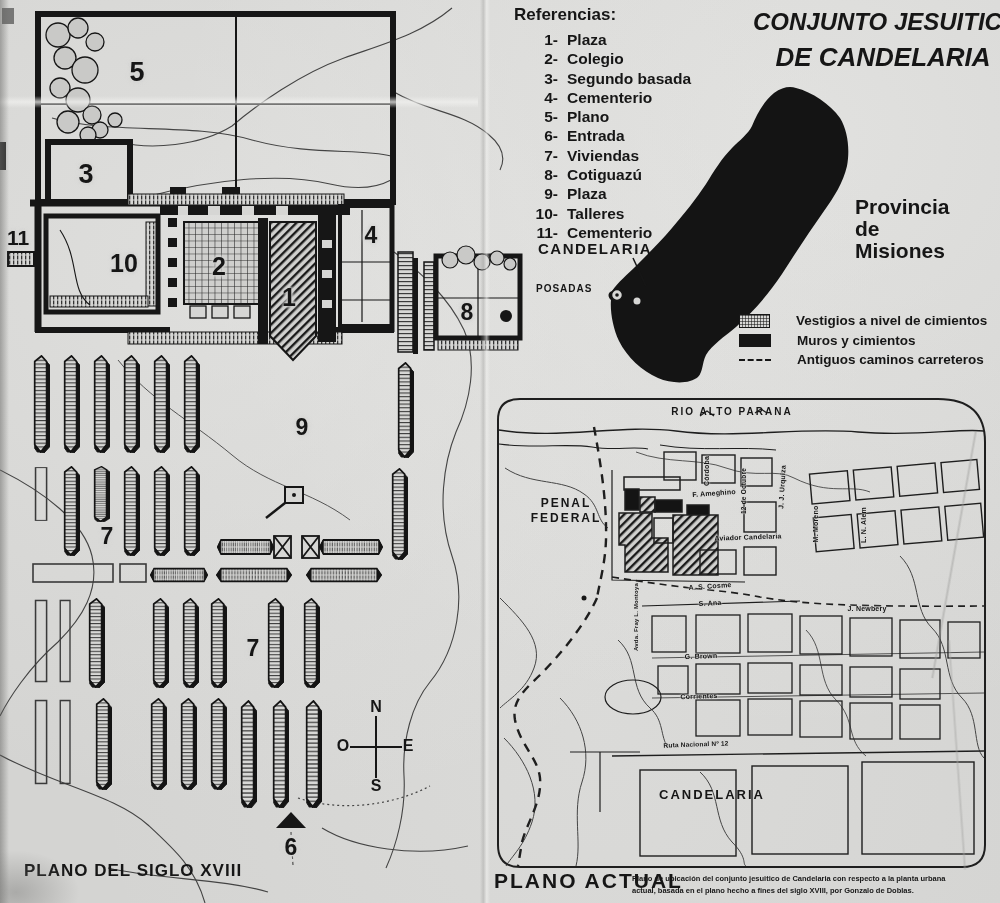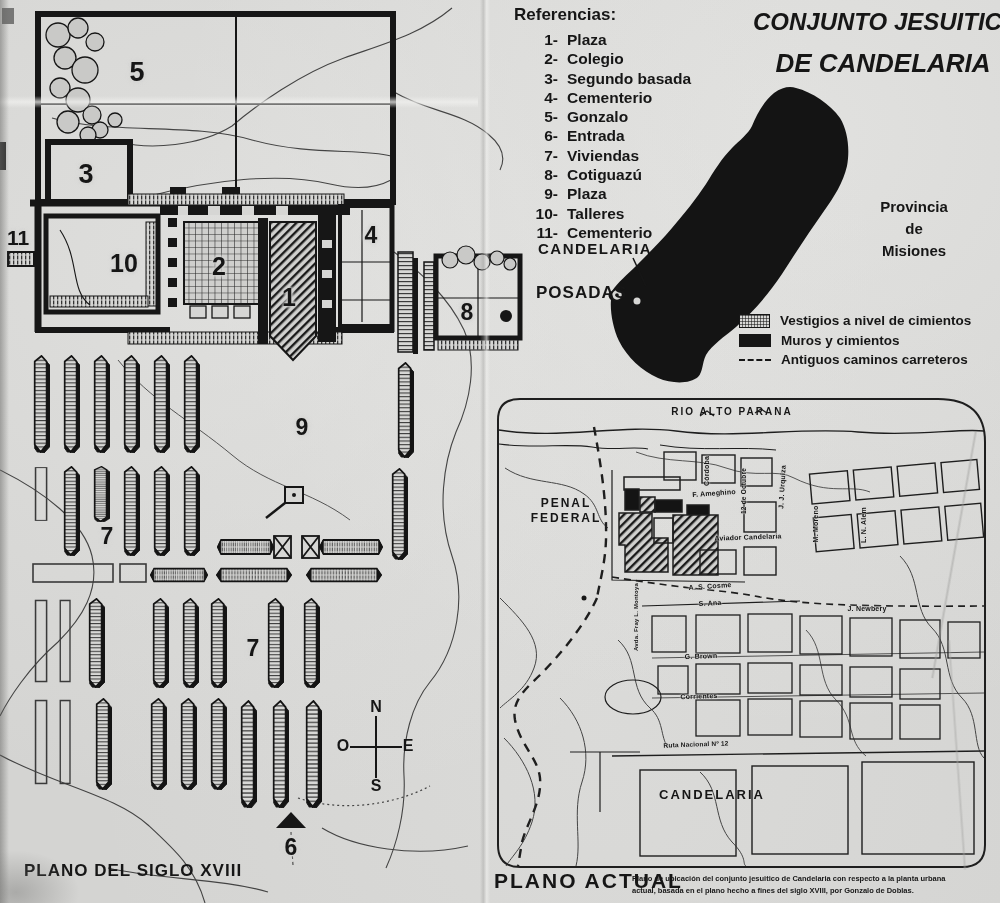--- a/index.html
+++ b/index.html
@@ -16,21 +16,21 @@
   .lbl{position:absolute;font-weight:bold;white-space:nowrap;color:#161616;}
   .ctr{transform:translate(-50%,-50%);}
   .num{font-size:22px;text-shadow:0 0 3px #d5d5d3,0 0 3px #d5d5d3,0 0 4px #d5d5d3,0 0 6px #d5d5d3;}
   .street{font-size:7px;letter-spacing:.2px;text-shadow:0 0 2px #d5d5d3,0 0 3px #d5d5d3;}
   .title-line{font-style:italic;letter-spacing:0;}
   .refs{position:absolute;left:514px;top:5px;}
   .refs-h{font-weight:bold;font-size:17px;margin-bottom:5px;}
   .ref-row{display:flex;font-weight:bold;font-size:15.5px;line-height:19.3px;}
   .ref-num{width:44px;text-align:right;margin-right:9px;}
   .legend{position:absolute;left:739px;top:311px;}
-  .leg-row{display:flex;align-items:center;height:19.5px;}
+  .leg-row{display:flex;align-items:center;height:19.5px;gap:16px;}
   .leg-sw{margin-right:10px;flex:0 0 auto;}
   .leg-lbl{font-weight:bold;font-size:13.5px;}
   .sw-stipple{width:29px;height:12px;border:1.5px solid #161616;background-color:#d8d8d6;
     background-image:repeating-linear-gradient(0deg,transparent 0 2px,rgba(20,20,20,.55) 2px 3px),
                      repeating-linear-gradient(90deg,transparent 0 2px,rgba(20,20,20,.55) 2px 3px);}
   .sw-hatch{width:29px;height:12px;border:1.5px solid #161616;background-color:#d8d8d6;
     background-image:repeating-linear-gradient(45deg,#161616 0 1.6px,transparent 1.6px 5.2px);}
   .sw-solid{width:32px;height:13px;background:#161616;}
   .sw-dash{width:32px;height:0;border-top:2.5px dashed #161616;}
   .crease-x{position:absolute;left:0;top:96px;width:478px;height:12px;
@@ -376,21 +376,21 @@
     <div class="ref-row">
         <span class="ref-num">3-</span>
         <span>Segundo basada</span>
       </div>
     <div class="ref-row">
         <span class="ref-num">4-</span>
         <span>Cementerio</span>
       </div>
     <div class="ref-row">
         <span class="ref-num">5-</span>
-        <span>Gonzalo</span>
+        <span>Plano</span>
       </div>
     <div class="ref-row">
         <span class="ref-num">6-</span>
         <span>Entrada</span>
       </div>
     <div class="ref-row">
         <span class="ref-num">7-</span>
         <span>Viviendas</span>
       </div>
     <div class="ref-row">
@@ -405,25 +405,25 @@
         <span class="ref-num">10-</span>
         <span>Talleres</span>
       </div>
     <div class="ref-row">
         <span class="ref-num">11-</span>
         <span>Cementerio</span>
       </div>
   </div>
 
   <div class="lbl title-line" style="left:753px;top:8px;width:245px;text-align:center;font-size:24px;">CONJUNTO JESUITICO</div>
-  <div class="lbl title-line" style="left:768px;top:48px;width:230px;text-align:center;font-size:26px;">DE CANDELARIA</div>
+  <div class="lbl title-line" style="left:768px;top:42px;width:230px;text-align:center;font-size:26px;">DE CANDELARIA</div>
 
   <div class="lbl" style="left:538px;top:240px;font-size:15px;letter-spacing:1.5px;">CANDELARIA</div>
-  <div class="lbl" style="left:536px;top:283px;font-size:17px;letter-spacing:1px;">POSADAS</div>
-  <div class="lbl" style="left:855px;top:196px;width:118px;text-align:center;font-size:15px;line-height:22px;">
+  <div class="lbl" style="left:536px;top:283px;font-size:10px;letter-spacing:1px;">POSADAS</div>
+  <div class="lbl" style="left:855px;top:196px;width:118px;font-size:21px;line-height:22px;">
     <div>Provincia</div>
     <div>de</div>
     <div>Misiones</div>
   </div>
 
   <div class="legend">
     <div class="leg-row">
         <span class="leg-sw sw-stipple"></span>
         <span class="leg-lbl">Vestigios a nivel de cimientos</span>
       </div>

